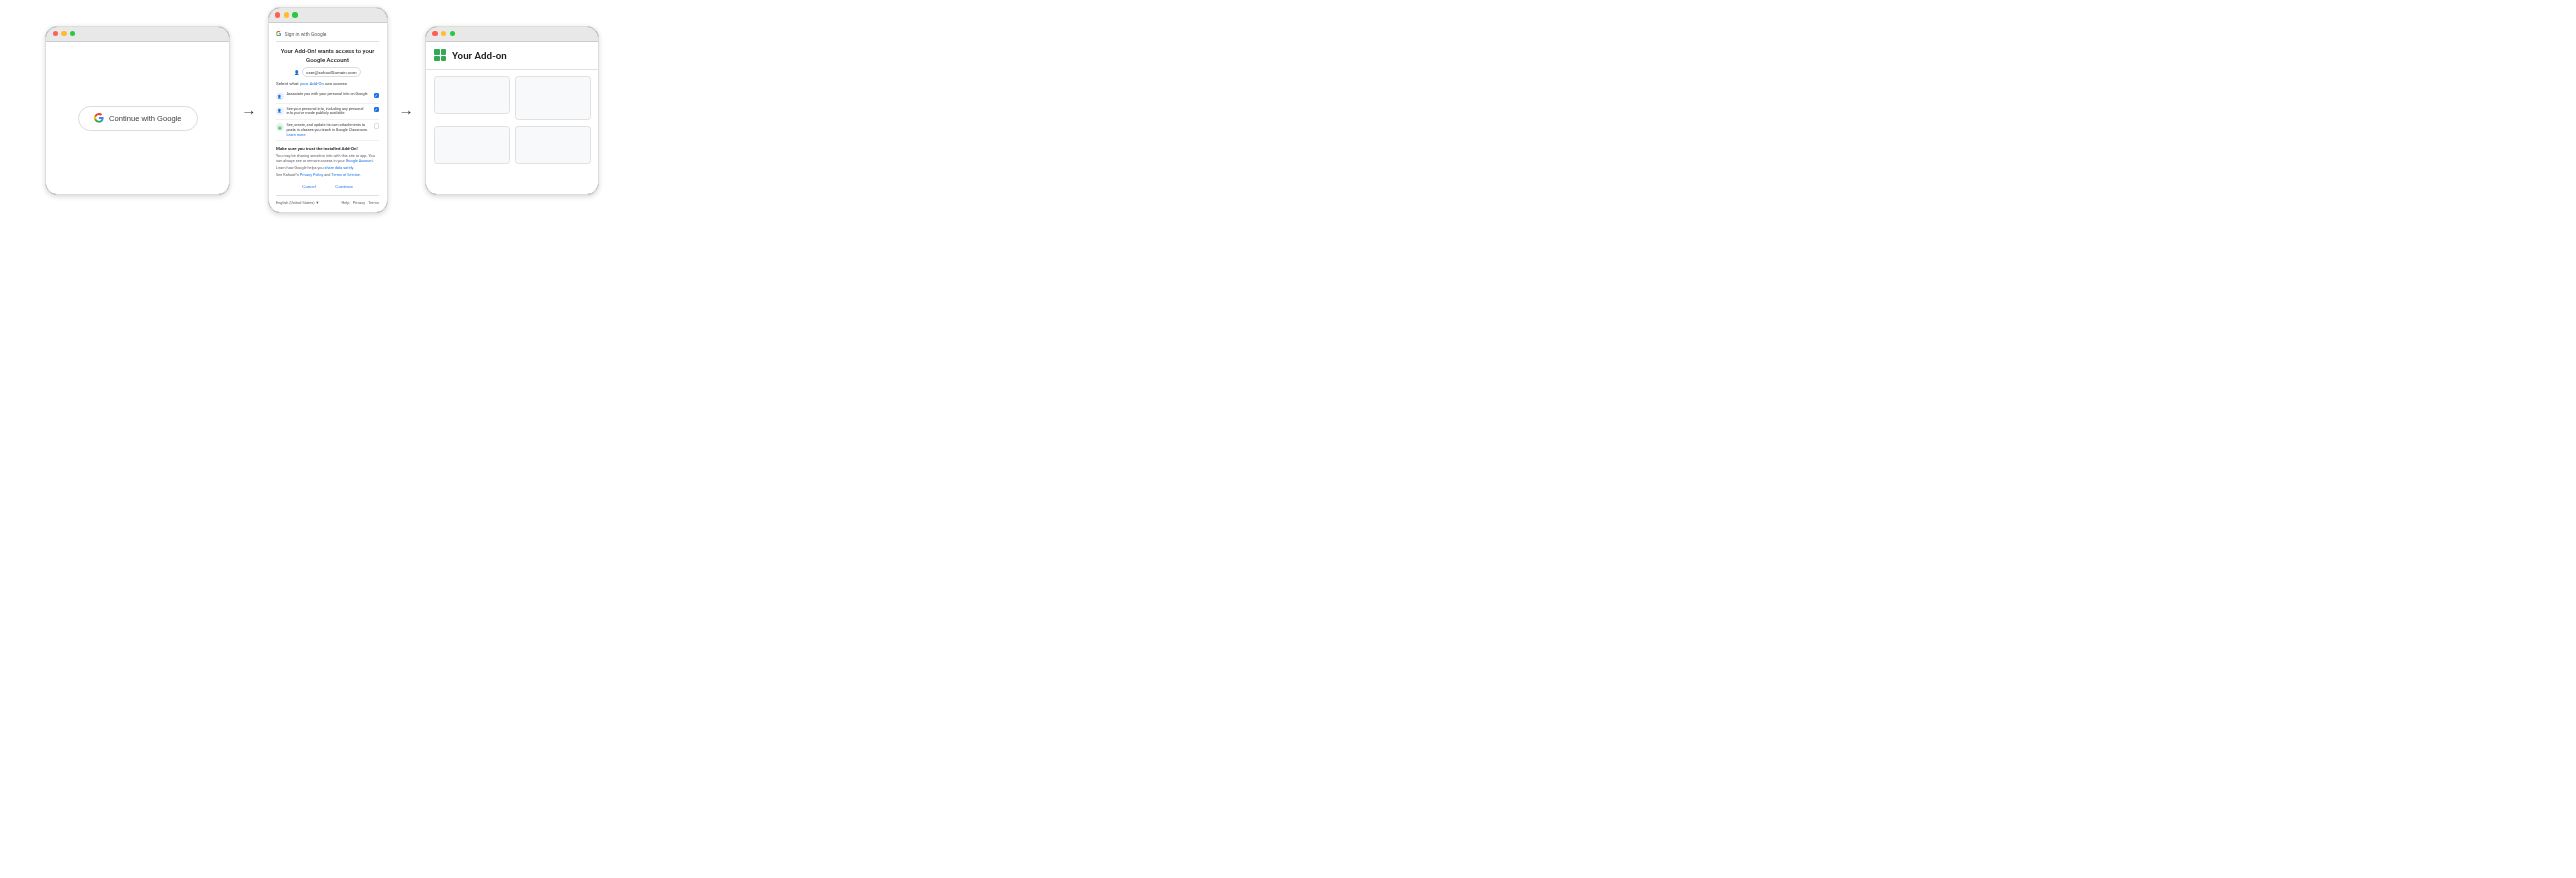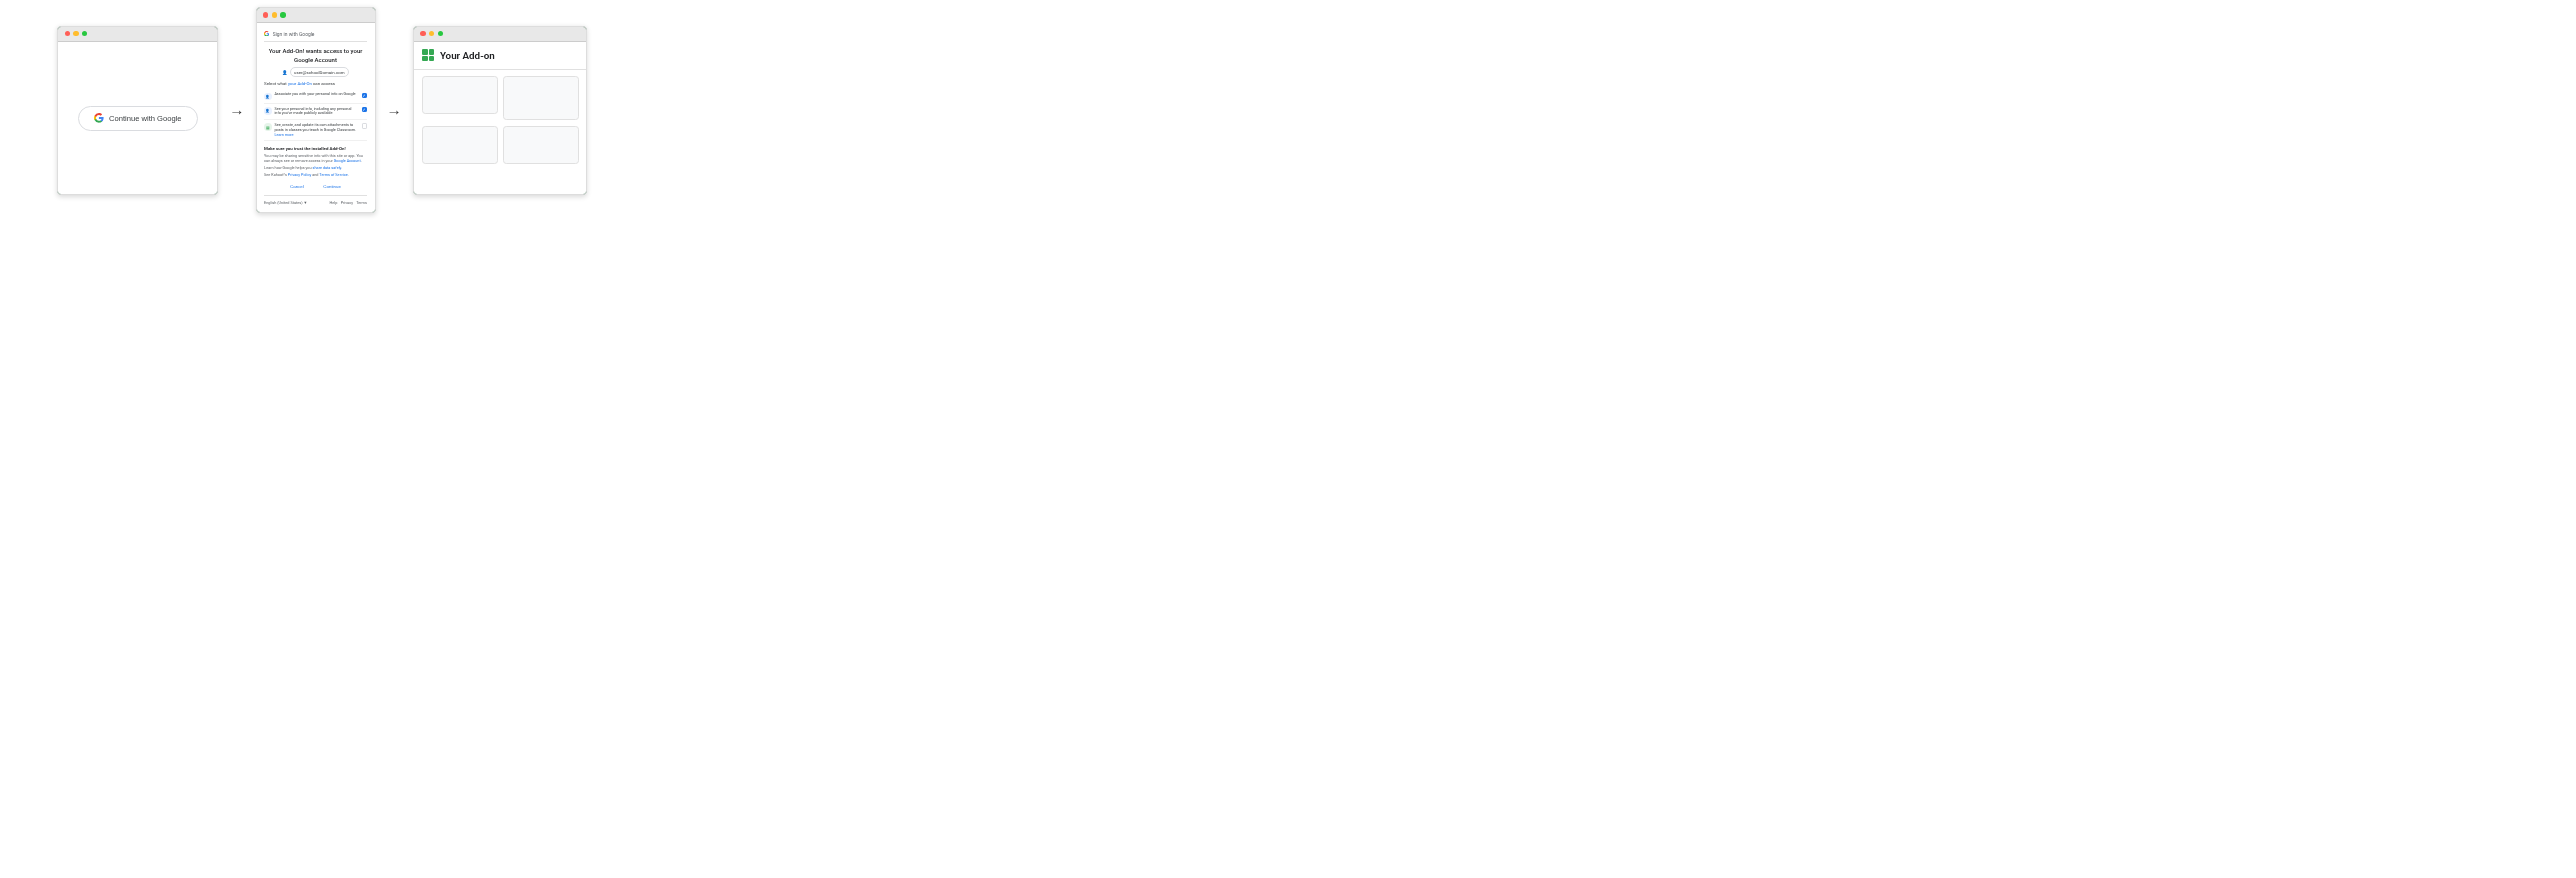--- a/index.html
+++ b/index.html
@@ -11,21 +11,21 @@
       display: flex;
       align-items: center;
       justify-content: center;
       gap: 0px;
       padding: 11px;
     }
 
     
     .browser-window {
       background: #14532d;
-      border-radius: 4px;
+      border-radius: 12px;
       box-shadow: 0 1.1px 5.4px rgba(0,0,0,0.15);
       overflow: hidden;
       border: 0.5px solid #ddd;
     }
 
     .browser-titlebar {
       background: #e8e8e8;
       padding: 4.4px 6.5px;
       display: flex;
       align-items: center;
@@ -45,21 +45,21 @@
 
     .browser-content {
       background: #ffffff;
       display: flex;
       align-items: center;
       justify-content: center;
     }
 
     
     .window-1 {
-      width: 161px;
+      width: 185px;
       height: 169px;
     }
 
     .window-1 .browser-content {
       height: 153px;
     }
 
     
     .google-btn {
       display: flex;

